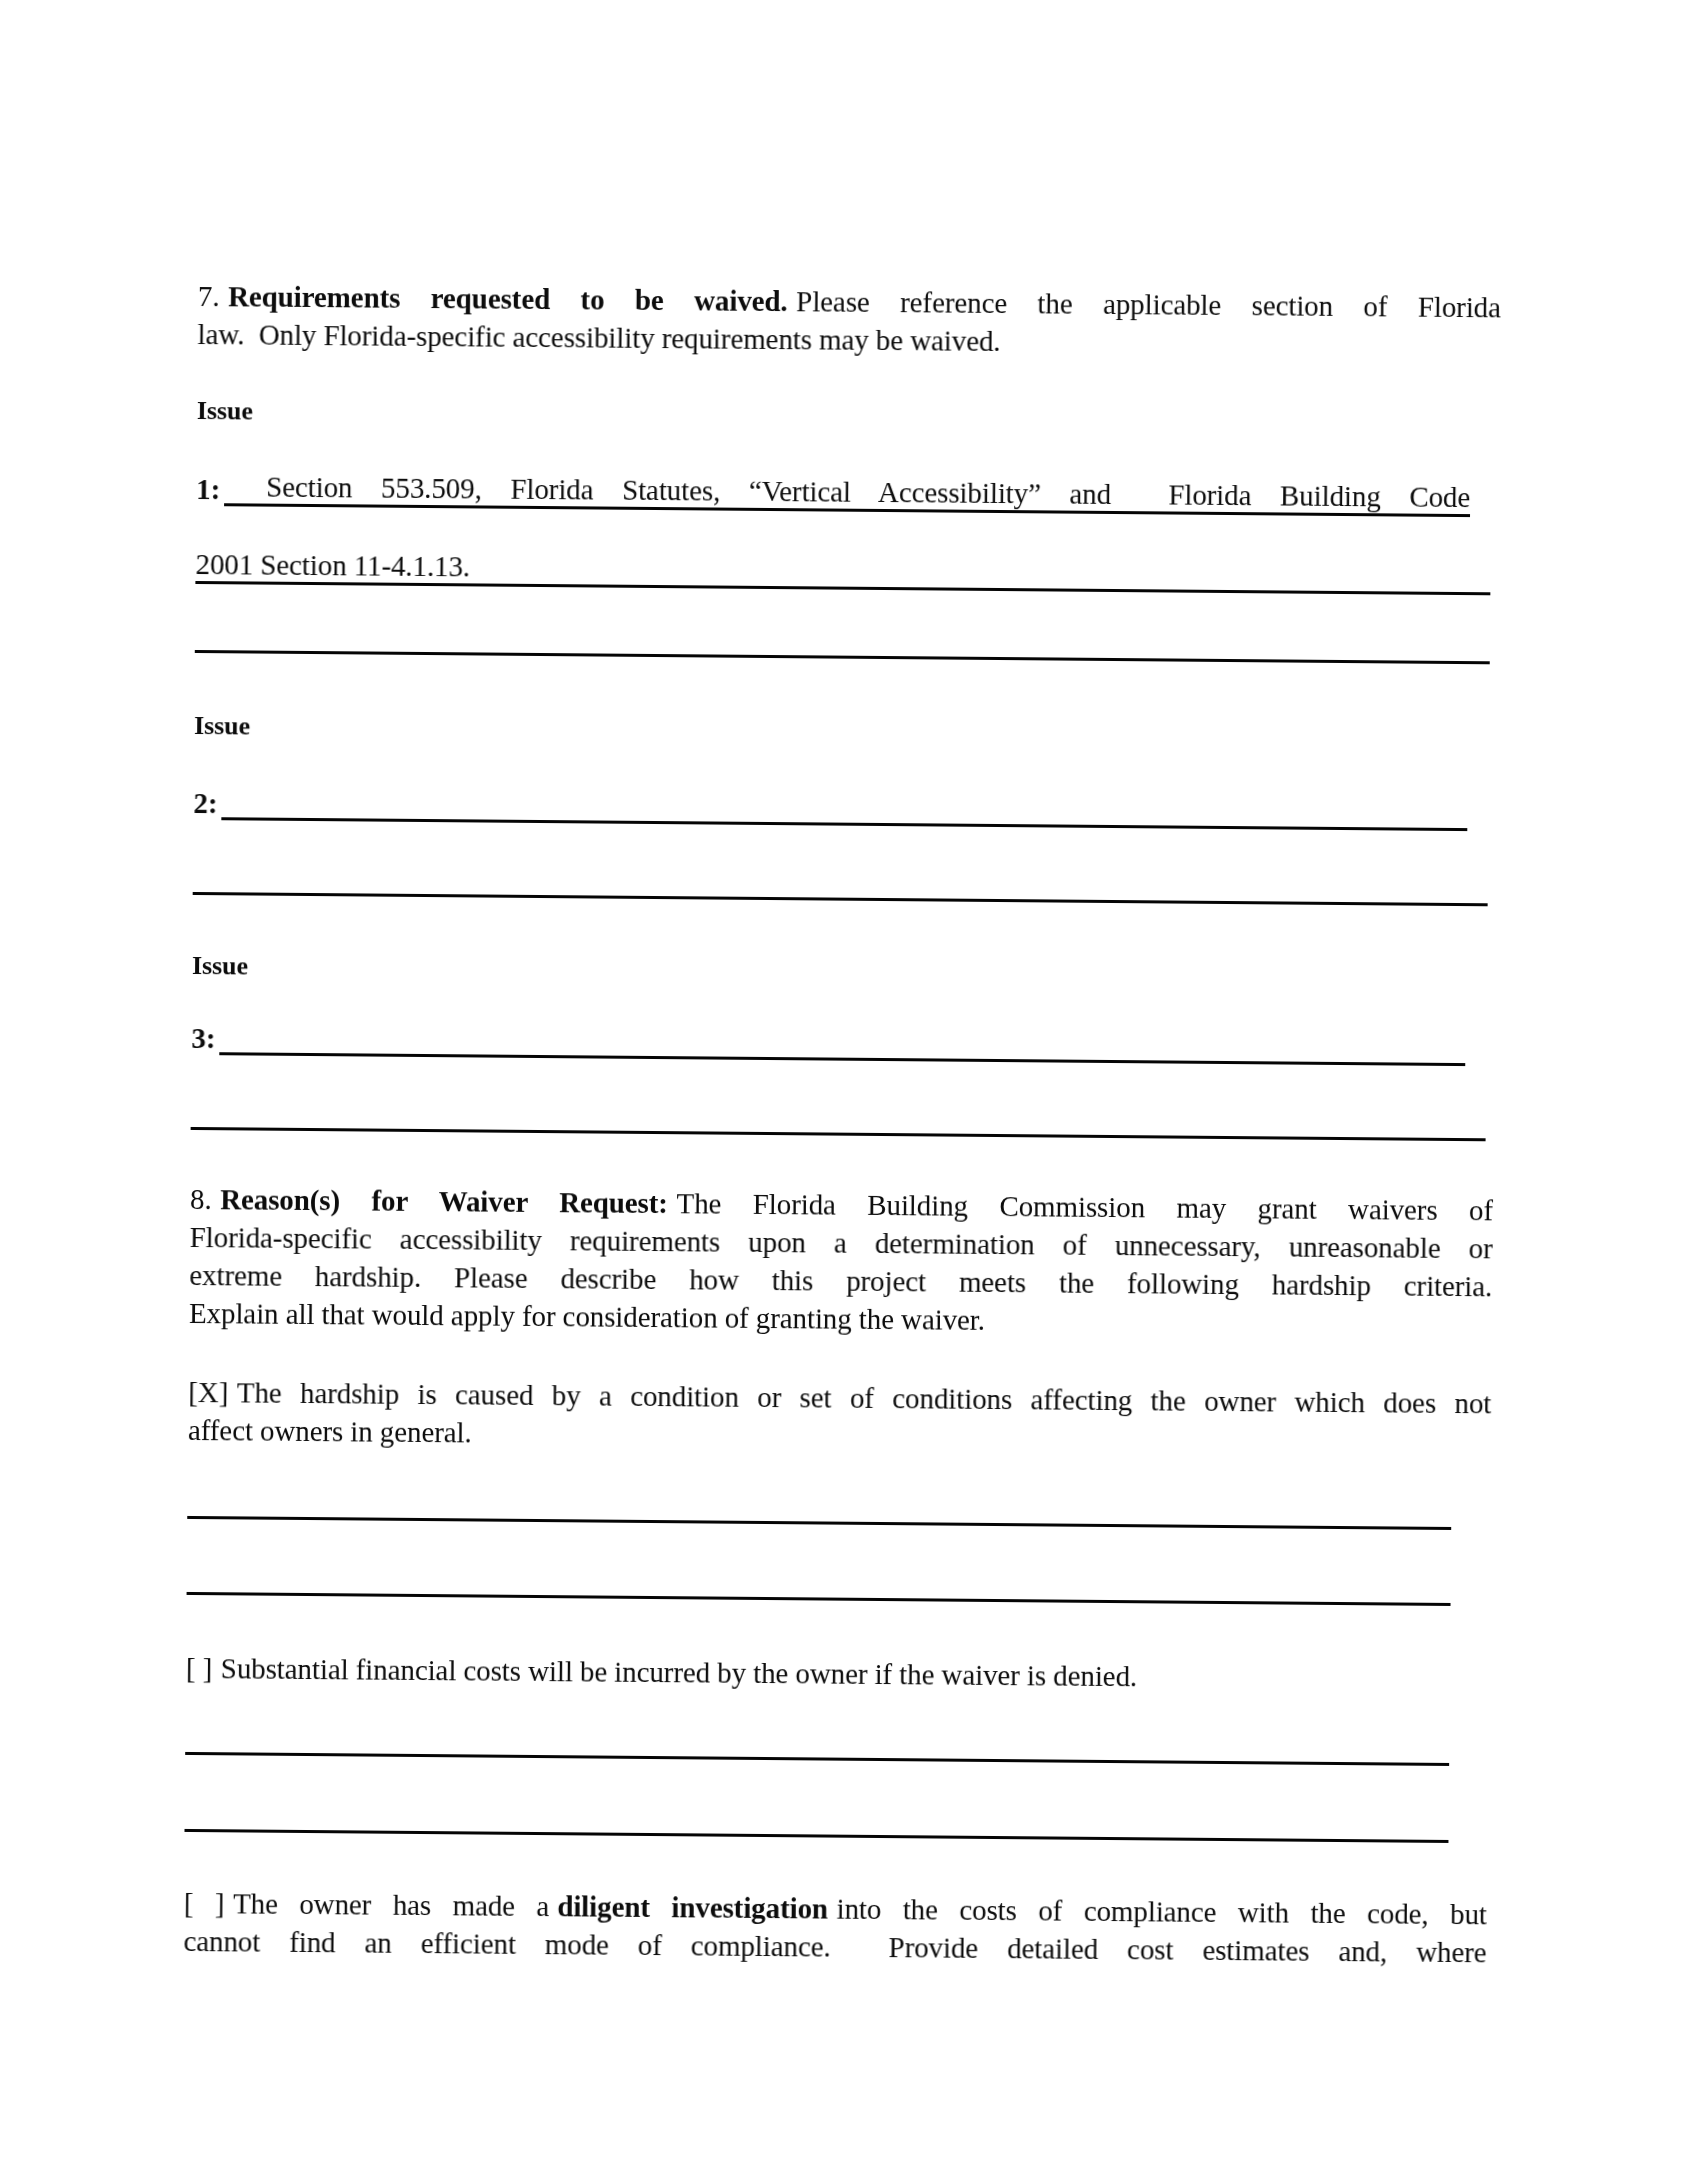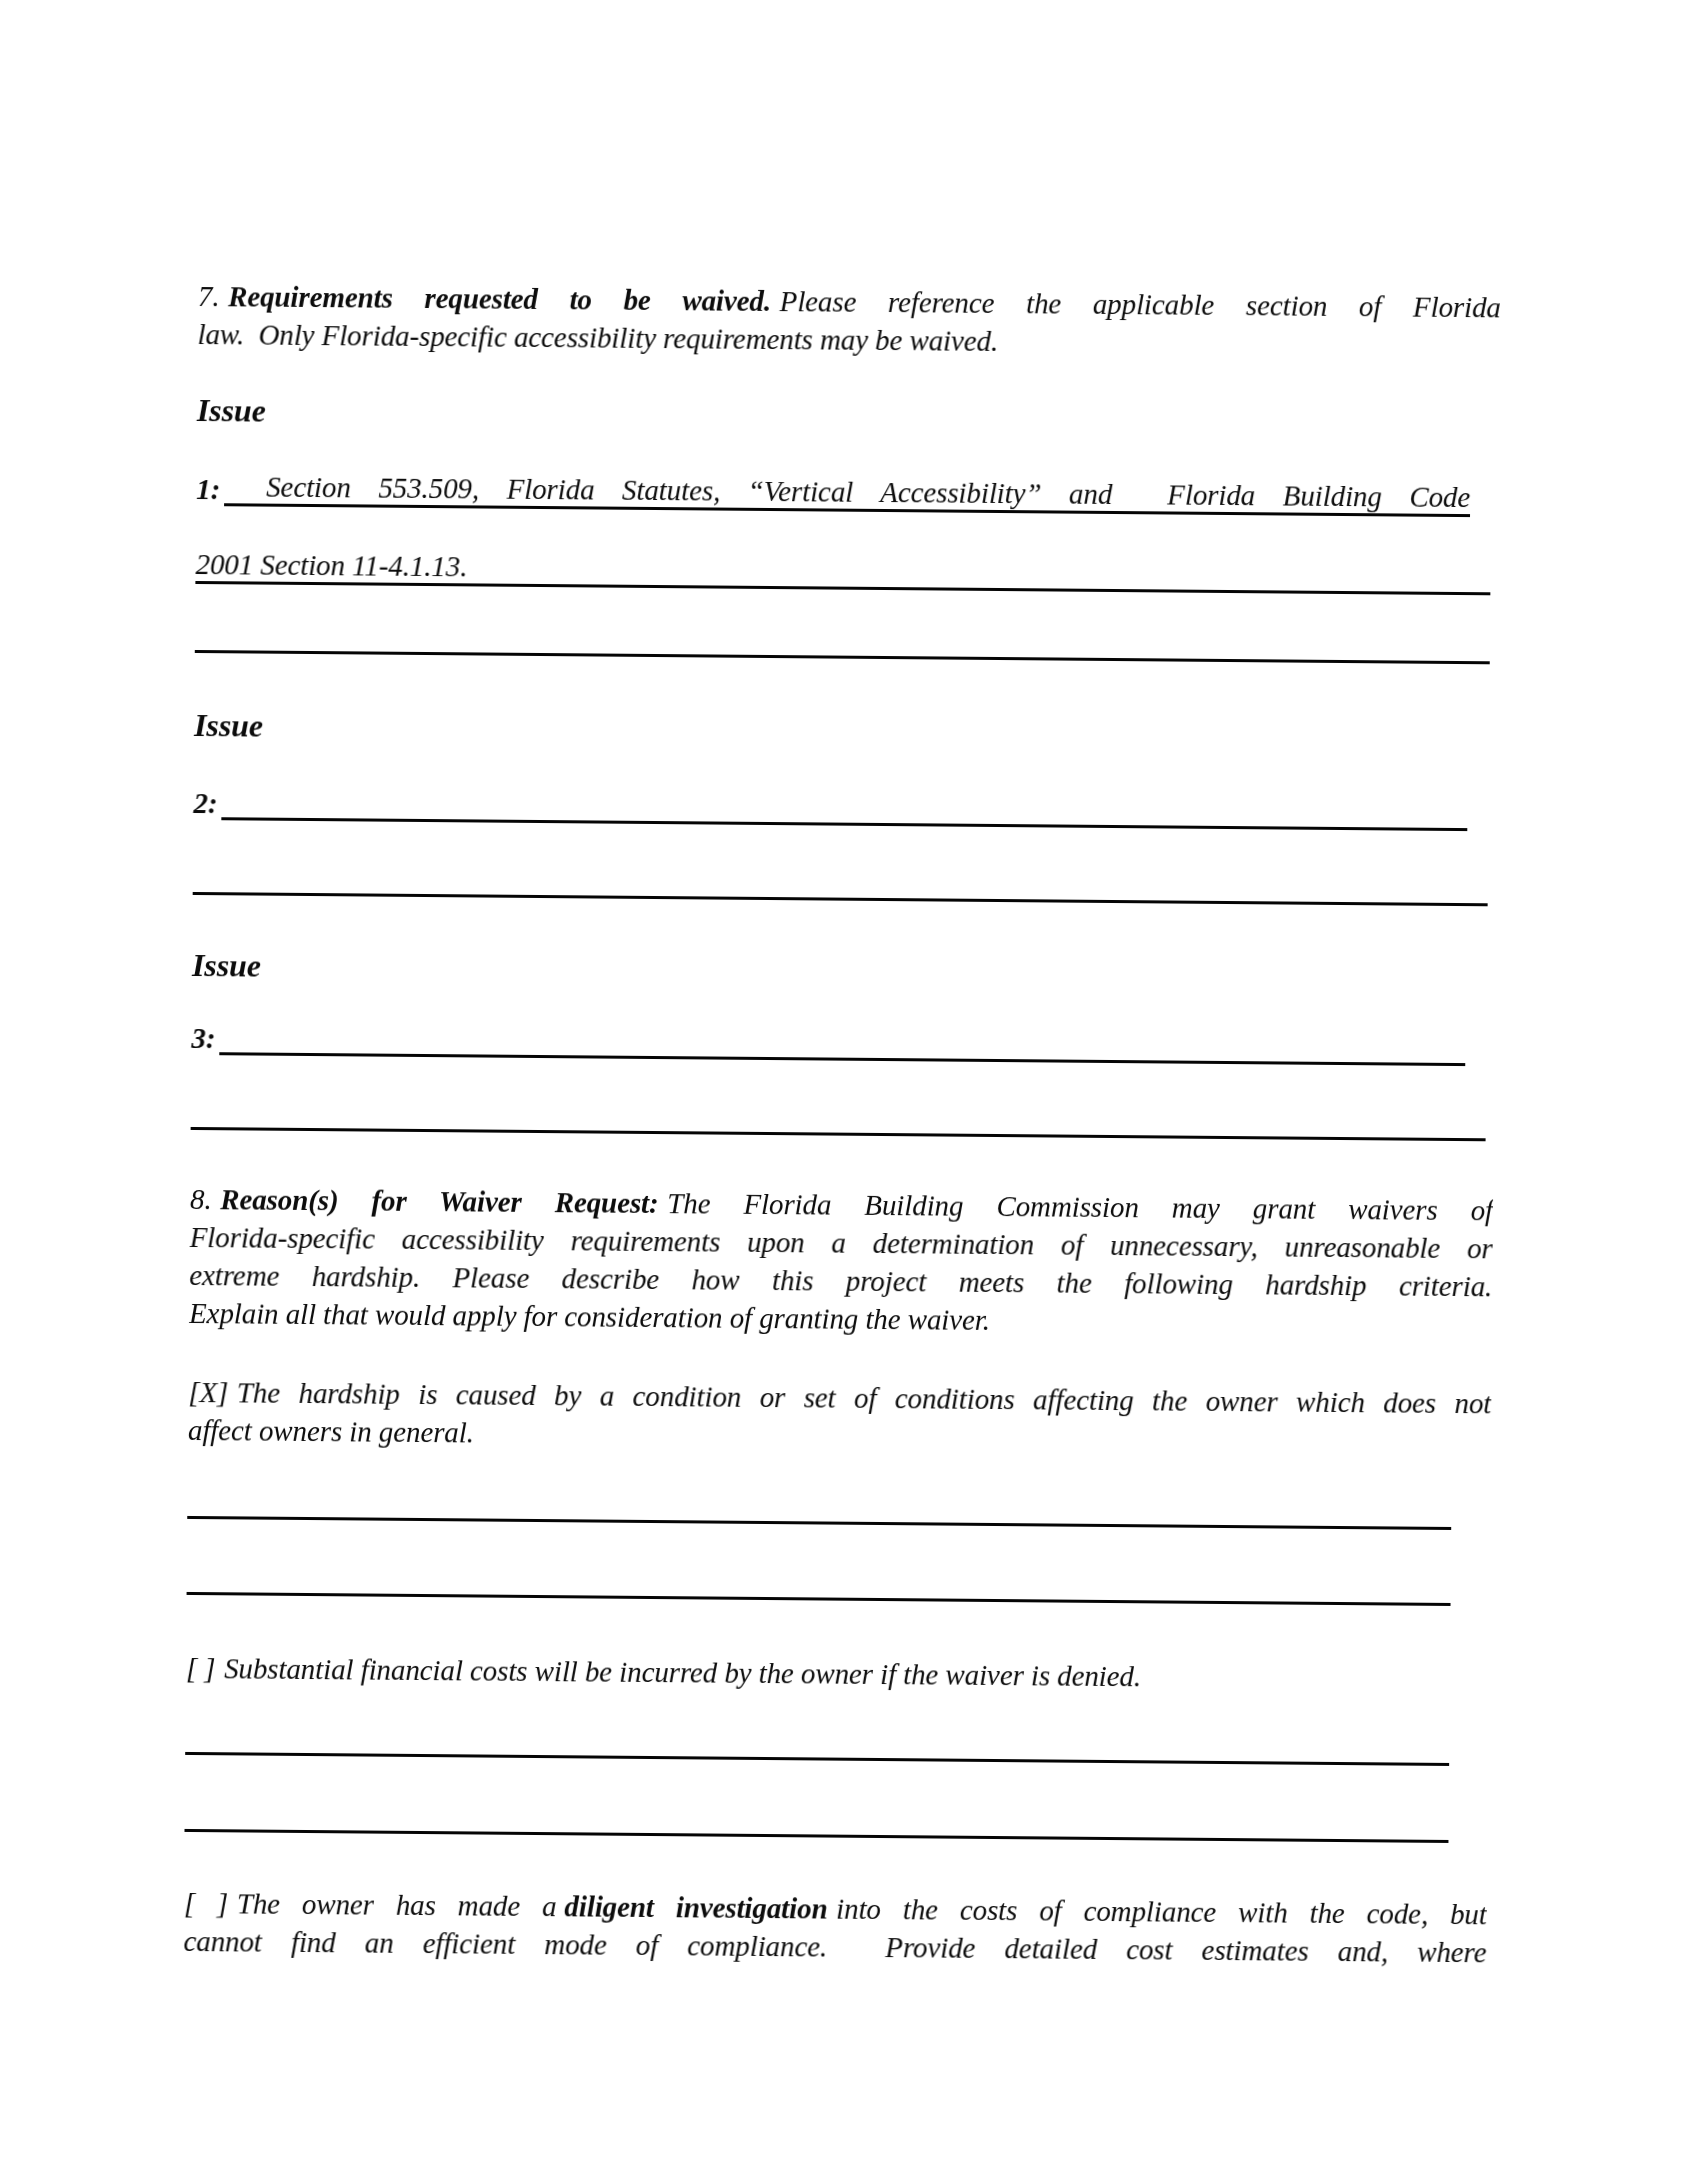--- a/index.html
+++ b/index.html
@@ -6,21 +6,20 @@
     margin: 0;
     padding: 0;
     background: #ffffff;
   }
   #page {
     position: relative;
     width: 1687px;
     height: 2183px;
     background: #ffffff;
     overflow: hidden;
-    font-style: italic;
   }
   
   #doc {
     position: absolute;
     left: 0; top: 0;
     width: 1687px;
     height: 2183px;
     transform: rotate(0.5deg);
     transform-origin: 198px 284px;
     font-family: "Liberation Serif", "DejaVu Serif", serif;
@@ -45,21 +44,21 @@
   }
   .b { font-weight: bold; }
   .num { margin-right: 8.6px; }
   .bt { margin-right: 8.6px; }
   .cb { margin-right: 8.6px; }
   .pre { margin-right: 8px; }
   .heading {
     position: absolute;
     left: 198px;
     font-weight: bold;
-    font-size: 32px;
+    font-size: 26px;
     line-height: 33px;
   }
   .issue-row {
     position: absolute;
     left: 198px;
     display: flex;
     align-items: flex-end;
     line-height: 33px;
   }
   .issue-label {

